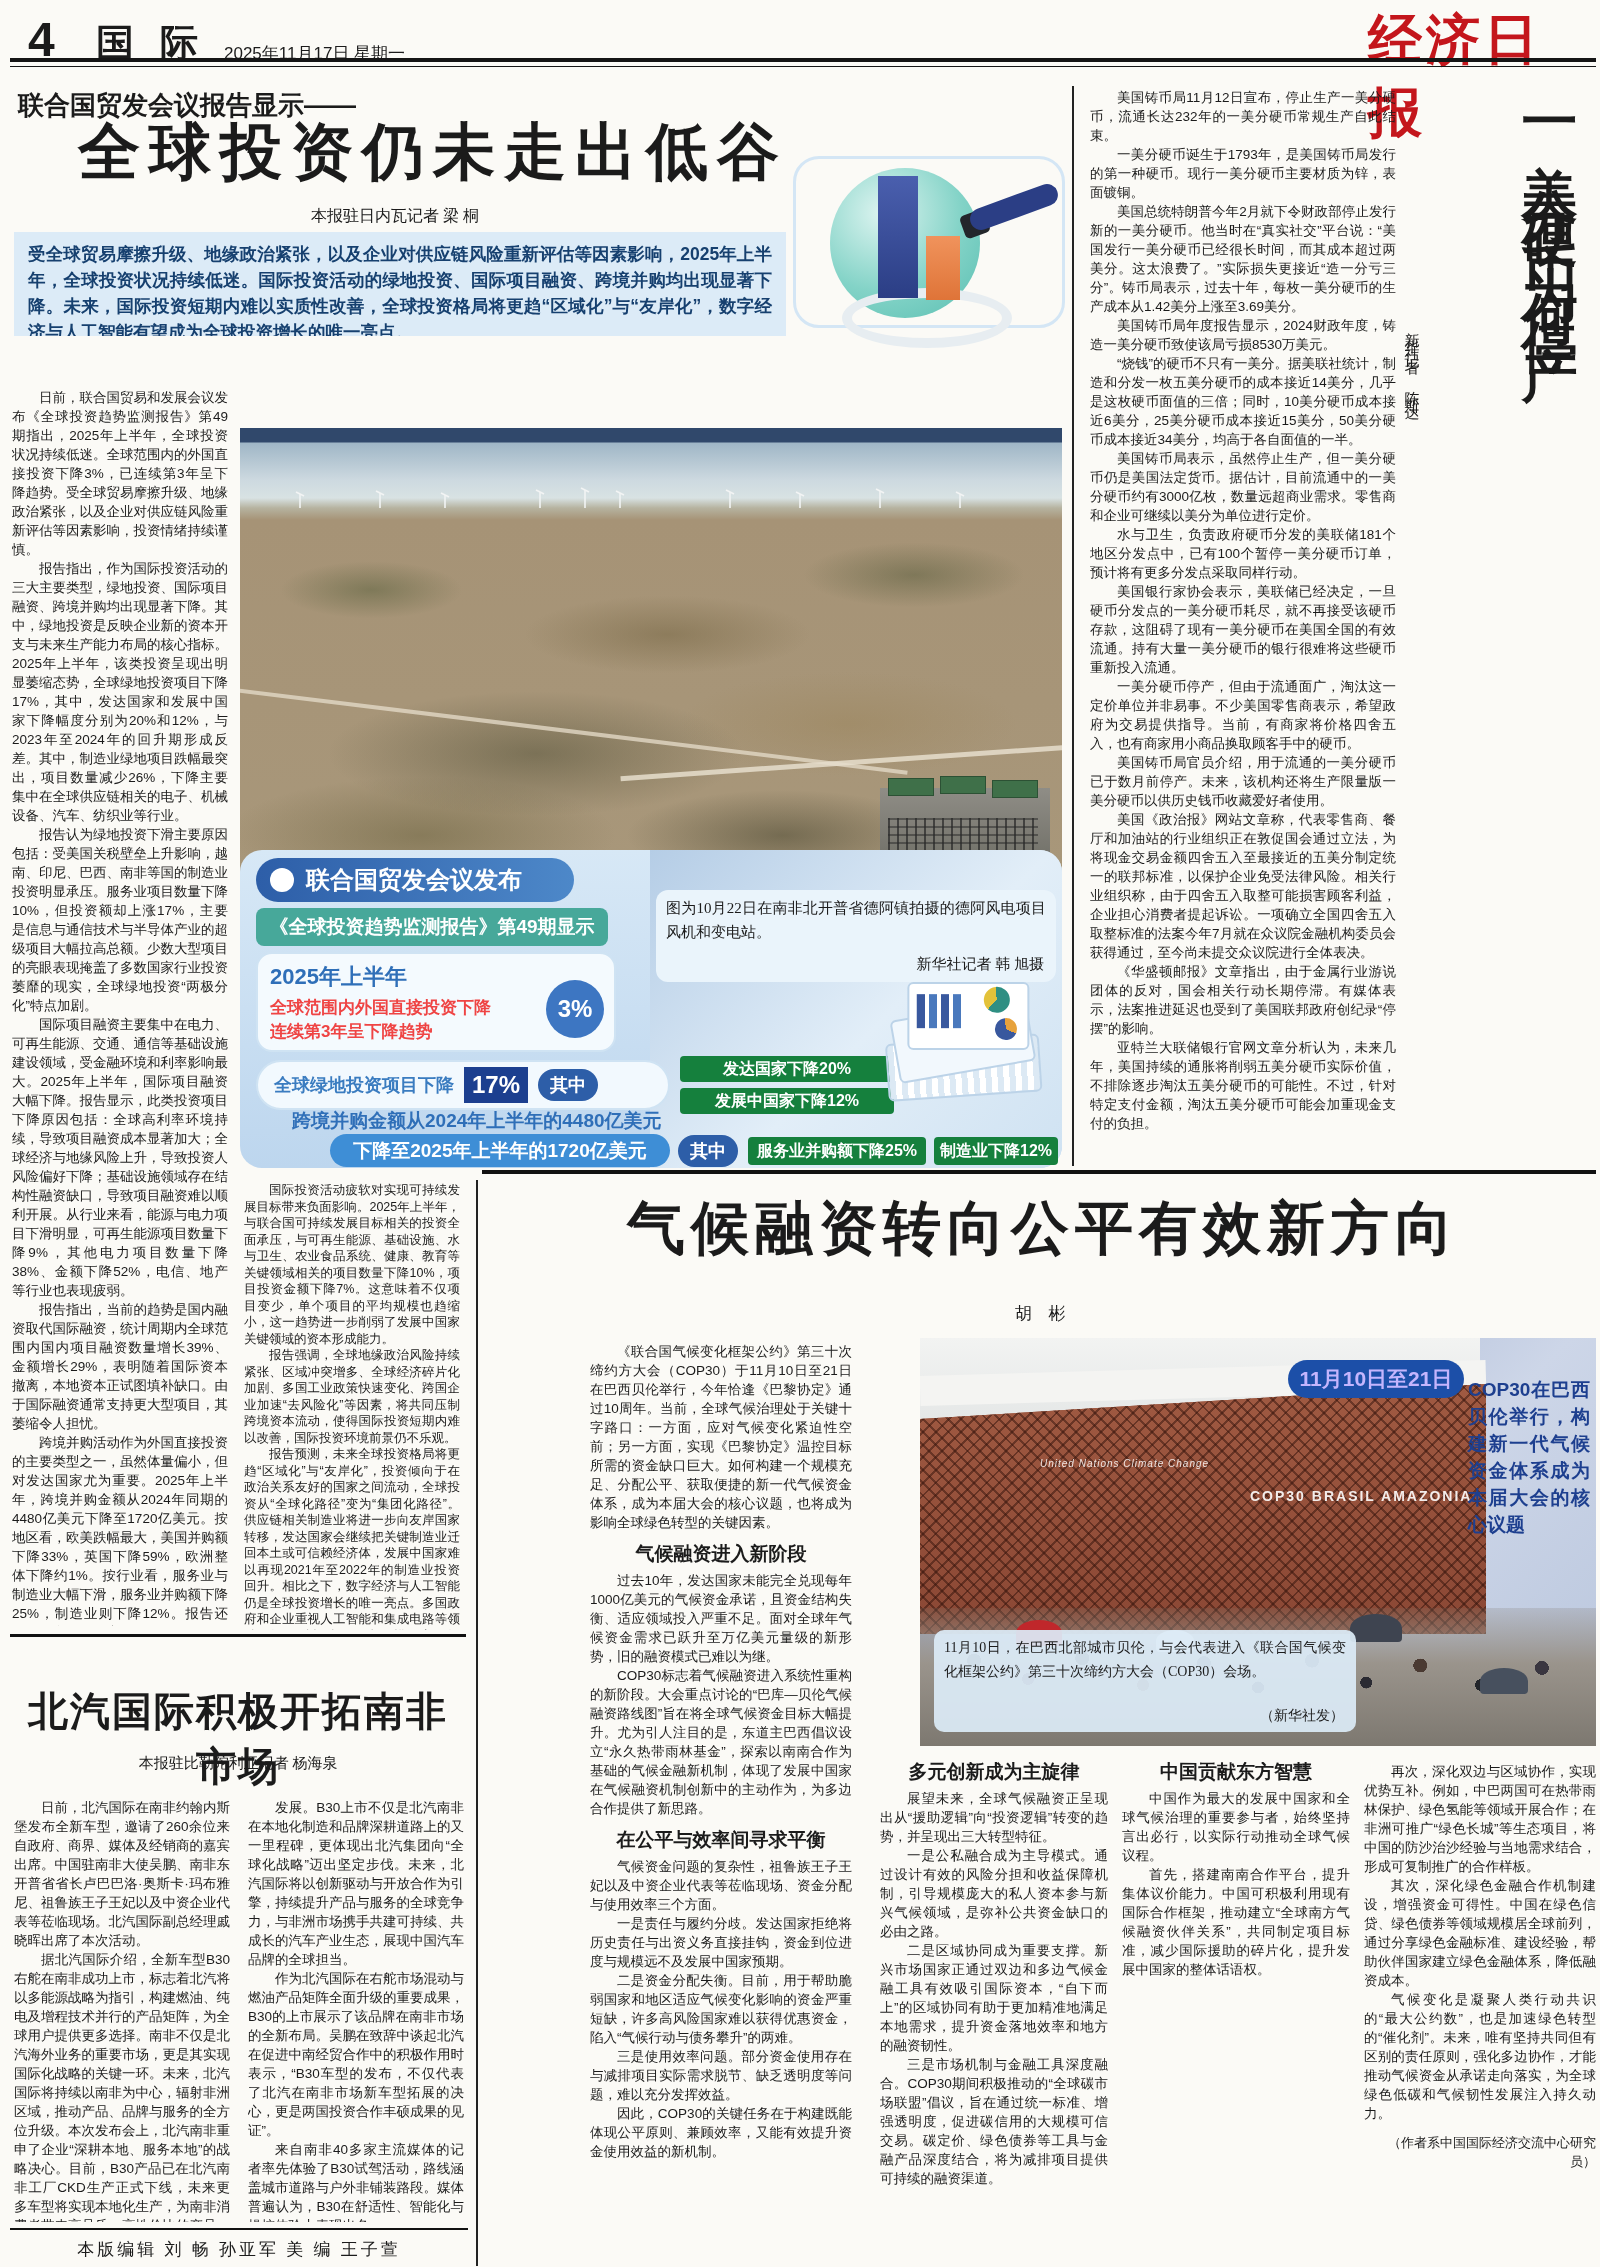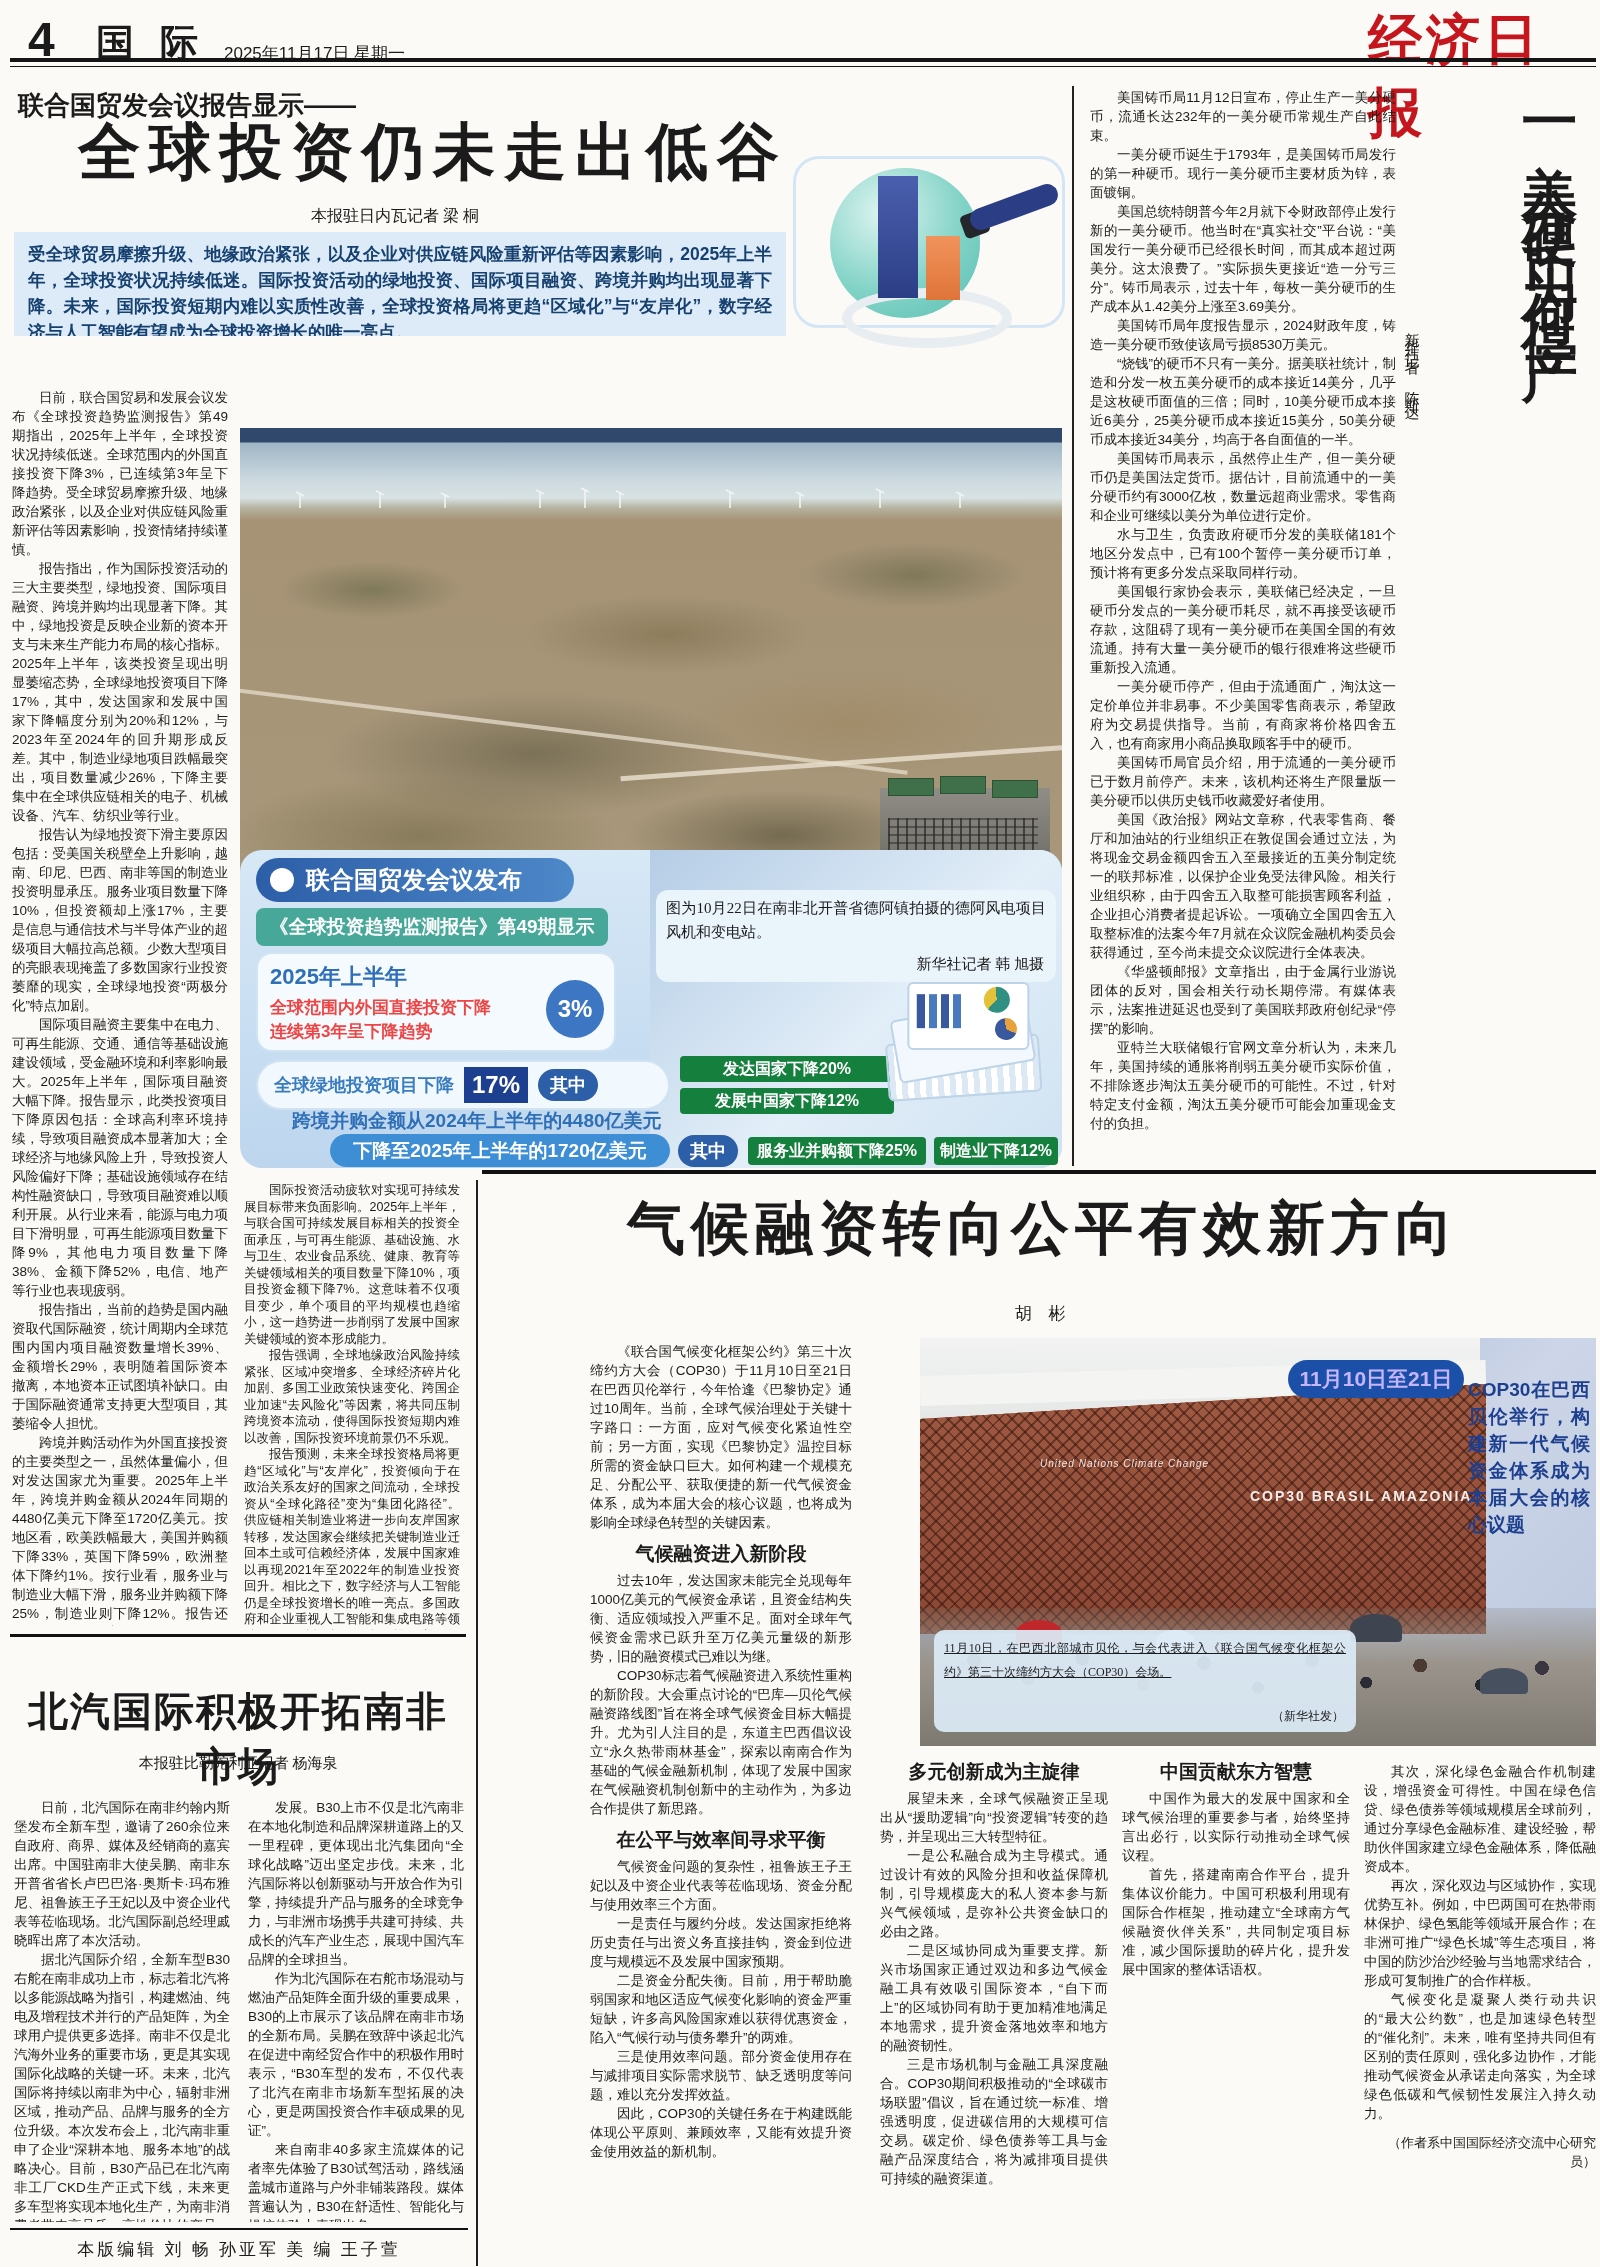--- a/index.html
+++ b/index.html
@@ -141,21 +141,21 @@
         radial-gradient(circle 7px at 58% 30%,#3d3a44 98%,transparent),
         radial-gradient(circle 6px at 66% 48%,#2b2b33 98%,transparent),
         radial-gradient(circle 7px at 74% 34%,#4a3a32 98%,transparent),
         radial-gradient(circle 6px at 83% 50%,#23262b 98%,transparent),
         radial-gradient(circle 7px at 92% 36%,#3a3640 98%,transparent);}
   .umb{position:absolute;border-radius:50% 50% 4px 4px;}
   .cop-badge{left:368px;top:22px;width:176px;height:38px;border-radius:19px;background:#1c4fa8;color:#c4b5fd;
       font-weight:700;font-size:21px;display:flex;align-items:center;justify-content:center;}
   .cop-note{left:548px;top:38px;width:122px;font-size:19px;line-height:27px;font-weight:900;color:#1d3f8f;text-align:justify;}
   .cop-caption{left:14px;top:292px;width:422px;height:102px;background:rgba(219,235,246,.93);border-radius:10px;
-      font-size:12px;line-height:24px;padding:6px 10px;box-sizing:border-box;text-align:justify;text-decoration:underline;}
+      font-size:14px;line-height:24px;padding:6px 10px;box-sizing:border-box;text-align:justify;}
   .cop-credit{position:absolute;right:12px;bottom:4px;}
   
   .h-rule-left{left:10px;top:1634px;width:456px;height:3px;background:#111;}
   .baic-headline{left:12px;top:1684px;width:452px;text-align:center;font-size:40px;font-weight:900;letter-spacing:2px;}
   .baic-byline{left:12px;top:1754px;width:452px;text-align:center;font-size:15px;}
   .baic-col1{left:14px;top:1798px;width:216px;height:424px;}
   .baic-col2{left:248px;top:1798px;width:216px;height:424px;}
   .foot-rule{left:10px;top:2228px;width:458px;height:2px;background:#111;}
   .footer-line{left:10px;top:2238px;width:458px;text-align:center;font-size:17px;letter-spacing:3px;}
   svg{display:block;}
@@ -354,22 +354,22 @@
   </div>
   <div class="abs bodycol cl-c3">
     <div class="sec-head" style="margin-top:0;">中国贡献东方智慧</div>
     <div>
         <p class="para">中国作为最大的发展中国家和全球气候治理的重要参与者，始终坚持言出必行，以实际行动推动全球气候议程。</p>
         <p class="para">首先，搭建南南合作平台，提升集体议价能力。中国可积极利用现有国际合作框架，推动建立“全球南方气候融资伙伴关系”，共同制定项目标准，减少国际援助的碎片化，提升发展中国家的整体话语权。</p>
       </div>
   </div>
   <div class="abs bodycol cl-c4">
     <div>
+        <p class="para">再次，深化双边与区域协作，实现优势互补。例如，中巴两国可在热带雨林保护、绿色氢能等领域开展合作；在非洲可推广“绿色长城”等生态项目，将中国的防沙治沙经验与当地需求结合，形成可复制推广的合作样板。</p>
         <p class="para">其次，深化绿色金融合作机制建设，增强资金可得性。中国在绿色信贷、绿色债券等领域规模居全球前列，通过分享绿色金融标准、建设经验，帮助伙伴国家建立绿色金融体系，降低融资成本。</p>
-        <p class="para">再次，深化双边与区域协作，实现优势互补。例如，中巴两国可在热带雨林保护、绿色氢能等领域开展合作；在非洲可推广“绿色长城”等生态项目，将中国的防沙治沙经验与当地需求结合，形成可复制推广的合作样板。</p>
         <p class="para">气候变化是凝聚人类行动共识的“最大公约数”，也是加速绿色转型的“催化剂”。未来，唯有坚持共同但有区别的责任原则，强化多边协作，才能推动气候资金从承诺走向落实，为全球绿色低碳和气候韧性发展注入持久动力。</p>
       </div>
     <div class="attr">（作者系中国国际经济交流中心研究员）</div>
   </div>
 
   <div class="abs h-rule-left"></div>
   <div class="abs baic-headline">北汽国际积极开拓南非市场</div>
   <div class="abs baic-byline serif">本报驻比勒陀利亚记者 杨海泉</div>
   <div class="abs bodycol baic-col1">
       <p class="para">日前，北汽国际在南非约翰内斯堡发布全新车型，邀请了260余位来自政府、商界、媒体及经销商的嘉宾出席。中国驻南非大使吴鹏、南非东开普省省长卢巴巴洛·奥斯卡·玛布雅尼、祖鲁族王子王妃以及中资企业代表等莅临现场。北汽国际副总经理戚晓晖出席了本次活动。</p>

